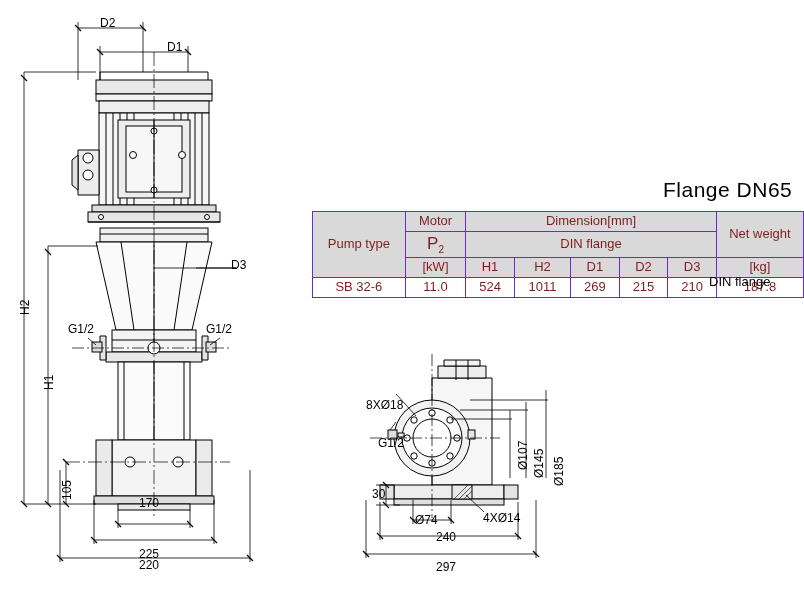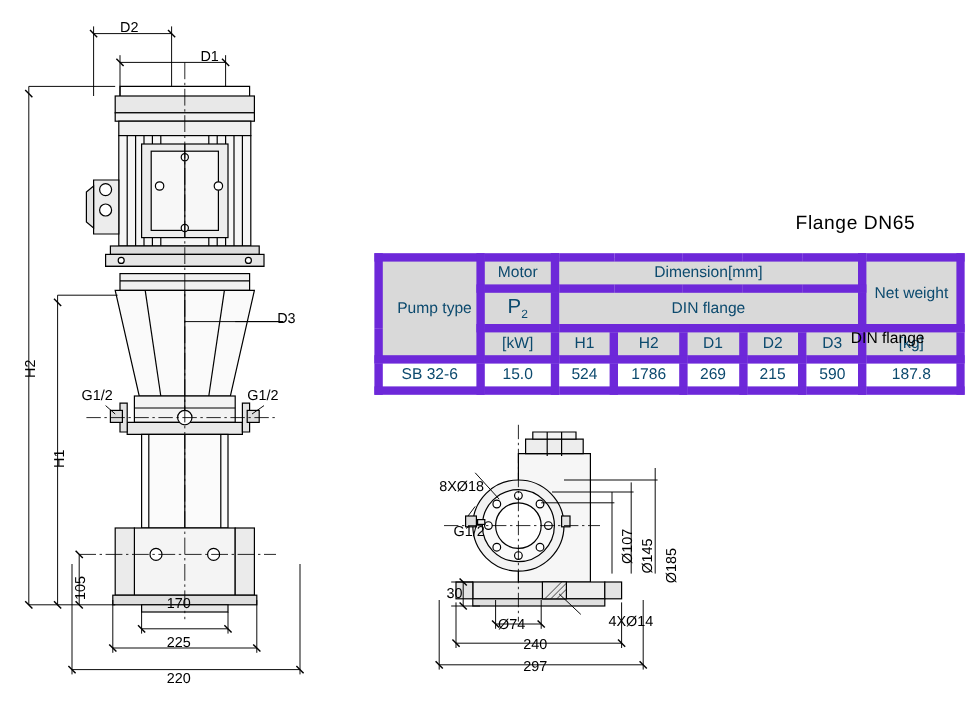--- a/index.html
+++ b/index.html
@@ -13,33 +13,33 @@
   }
   .root{position:absolute;left:0;top:0;width:804px;height:604px;}
   .abs{position:absolute;}
   .lbl{font-size:12px;color:#000;white-space:nowrap;}
   .vert{transform:rotate(-90deg);transform-origin:left top;}
 
   
   .tbl-wrap{position:absolute;left:312px;top:211px;}
   table.spec{border-collapse:collapse;background:#fff;}
   table.spec th, table.spec td{
-    border:7px solid #6d28d9;
+    border:1px solid #6d28d9;
     font-size:13px;
     font-weight:normal;
     text-align:center;
     padding:2px 4px;
     background:#d9d9d9;
-    color:#0c4a6e;
+    color:#7f1d1d;
     line-height:1.15;
   }
   table.spec tr.datarow td{background:#ffffff;}
   .p2{font-size:17px;}
   .sub{font-size:10px;vertical-align:sub;}
-  .flange-title{position:absolute;left:663px;top:178px;font-size:16px;letter-spacing:.5px;}
+  .flange-title{position:absolute;left:663px;top:178px;font-size:21px;letter-spacing:.5px;}
 
   svg{display:block;}
 </style>
 </head>
 <body>
 
 <div class="root">
 
   <svg class="abs" style="left:0px;top:0px;" width="310" height="604">
     <g fill="none" stroke="#000" stroke-width="1">
@@ -184,57 +184,57 @@
     </g>
   </svg>
 
   <div class="abs lbl" style="left:100px;top:16px;">D2</div>
   <div class="abs lbl" style="left:167px;top:40px;">D1</div>
   <div class="abs lbl" style="left:231px;top:258px;">D3</div>
   <div class="abs lbl vert" style="left:18px;top:315px;">H2</div>
   <div class="abs lbl vert" style="left:42px;top:390px;">H1</div>
   <div class="abs lbl vert" style="left:60px;top:500px;">105</div>
   <div class="abs lbl" style="left:139px;top:496px;">170</div>
-  <div class="abs lbl" style="left:139px;top:528px;">225</div>
+  <div class="abs lbl" style="left:139px;top:547px;">225</div>
   <div class="abs lbl" style="left:139px;top:558px;">220</div>
   <div class="abs lbl" style="left:68px;top:322px;">G1/2</div>
   <div class="abs lbl" style="left:206px;top:322px;">G1/2</div>
 
   <div class="flange-title">Flange  DN65</div>
 
   <div class="tbl-wrap">
     <table class="spec">
       <tbody>
           <tr>
-        <th rowspan="3" style="width:96px;text-align:right;">Pump type</th>
+        <th rowspan="3" style="width:96px;">Pump type</th>
         <th style="width:56px;">Motor</th>
         <th colspan="5">Dimension[mm]</th>
         <th rowspan="2" style="width:88px;">Net weight</th>
       </tr>
       <tr>
         <th><span class="p2">P</span><span class="sub">2</span></th>
         <th colspan="5">DIN flange</th>
       </tr>
       <tr>
         <th>[kW]</th>
         <th style="width:44px;">H1</th>
         <th style="width:52px;">H2</th>
         <th style="width:44px;">D1</th>
         <th style="width:44px;">D2</th>
         <th style="width:44px;">D3</th>
         <th>[kg]</th>
       </tr>
       <tr class="datarow">
         <td>SB 32-6</td>
-        <td>15.0</td>
+        <td>11.0</td>
         <td>524</td>
-        <td>1786</td>
+        <td>1011</td>
         <td>269</td>
         <td>215</td>
-        <td>590</td>
+        <td>210</td>
         <td>187.8</td>
       </tr>
     </tbody>
       </table>
 
     <div class="abs" style="left:397px;top:63px;font-size:13px;">DIN flange</div>
   </div>
 
   <svg class="abs" style="left:360px;top:350px;" width="300" height="240">
     <g fill="none" stroke="#000" stroke-width="1">
@@ -323,18 +323,18 @@
       <line x1="173" y1="201" x2="179" y2="207"></line>
     </g>
   </svg>
 
   <div class="abs lbl" style="left:366px;top:398px;">8XØ18</div>
   <div class="abs lbl" style="left:378px;top:436px;">G1/2</div>
   <div class="abs lbl vert" style="left:516px;top:470px;">Ø107</div>
   <div class="abs lbl vert" style="left:532px;top:478px;">Ø145</div>
   <div class="abs lbl vert" style="left:552px;top:486px;">Ø185</div>
   <div class="abs lbl" style="left:372px;top:487px;">30</div>
-  <div class="abs lbl" style="left:507px;top:511px;">4XØ14</div>
+  <div class="abs lbl" style="left:483px;top:511px;">4XØ14</div>
   <div class="abs lbl" style="left:415px;top:513px;">Ø74</div>
   <div class="abs lbl" style="left:436px;top:530px;">240</div>
-  <div class="abs lbl" style="left:436px;top:548px;">297</div>
+  <div class="abs lbl" style="left:436px;top:560px;">297</div>
 
 </div>
 
 </body></html>

